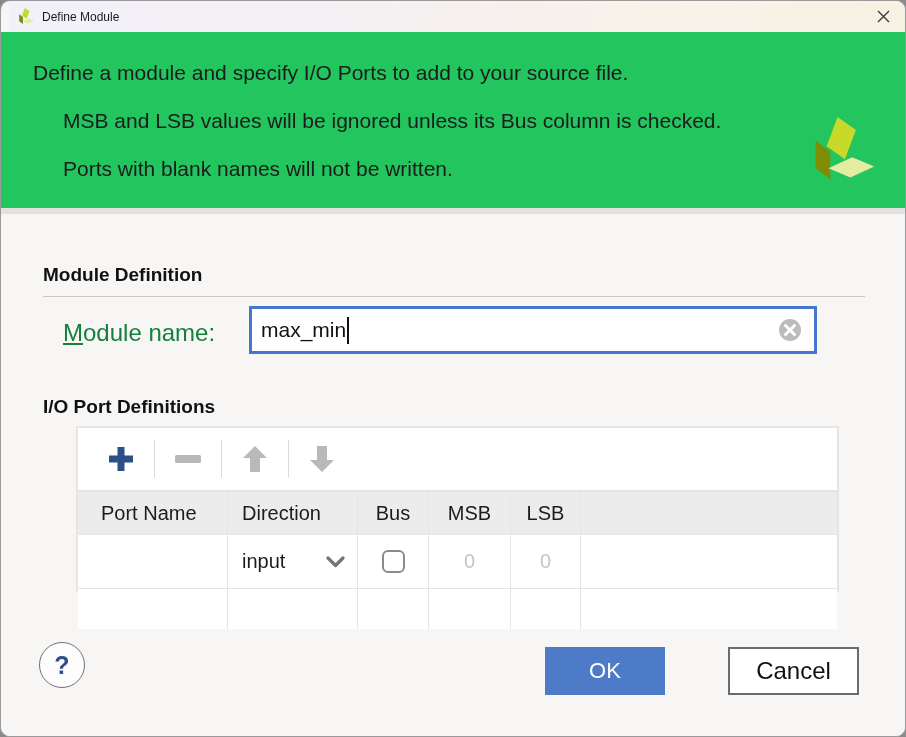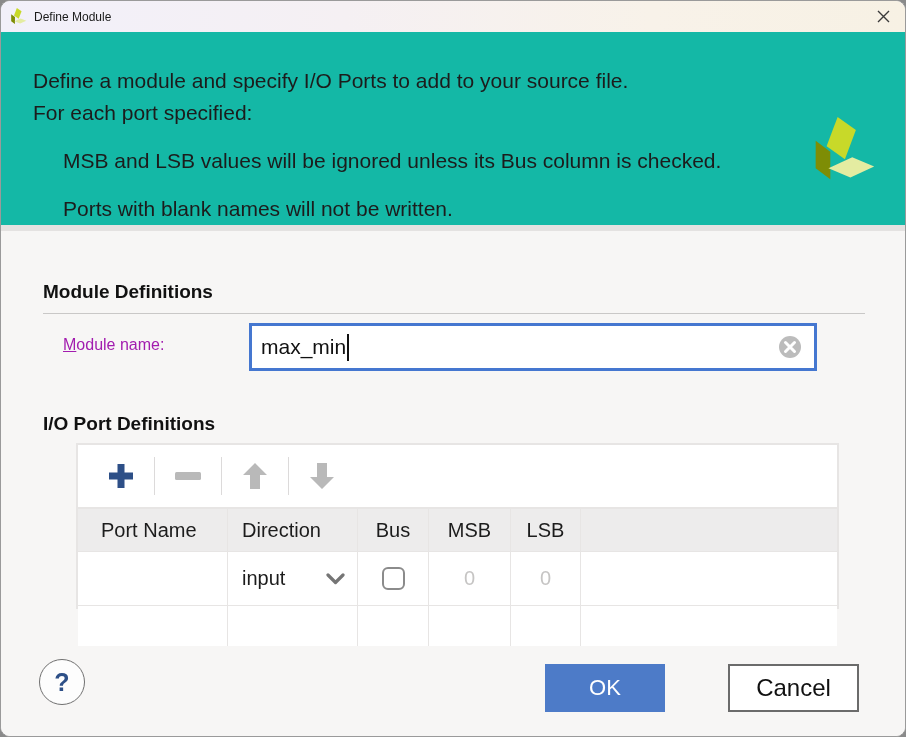--- a/index.html
+++ b/index.html
@@ -16,43 +16,44 @@
     border:1px solid #9a9a9a;
     overflow:hidden;
     display:flex; flex-direction:column;
   }
   
   .titlebar {
     height:31px; flex:0 0 31px;
     background:linear-gradient(90deg,#f2f0fa 0%,#f5f0f3 38%,#f8f2e9 72%,#f7f1e4 100%);
     display:flex; align-items:center;
     padding-left:9px;
+    margin-left:8px;
   }
   .titlebar .app-icon { width:17px; height:17px; margin-right:7px; }
   .titlebar .title { font-size:12px; color:#1a1a1a; }
   .titlebar .spacer { flex:1; }
   .close-btn {
     width:44px; height:31px; border:none; background:transparent;
     display:flex; align-items:center; justify-content:center; cursor:pointer;
   }
   
   .header {
-    flex:0 0 176px; background:#14b8a6; position:relative;
-    padding:33px 0 0 32px;
+    flex:0 0 176px; background:#22c55e; position:relative;
+    padding:25px 0 0 32px;
   }
   .desc-line { font-size:21px; color:#1c1c1c; line-height:32px; white-space:nowrap; }
   .desc-line.indent { padding-left:30px;margin-top:16px; }
   .header .logo { position:absolute; right:29px; top:82px; width:64px; height:72px; }
   .divider { flex:0 0 6px; background:#e4e2e1; }
   
   .main { position:relative; flex:1; background:#f7f6f5; }
   .section-title { position:absolute; left:42px; font-size:19px; font-weight:bold; color:#111; }
   #module-def-title { top:50px; }
   .rule { position:absolute; left:42px; top:82px; width:822px; height:1px; background:#c9c8c7; }
-  .modname-label { position:absolute; left:62px; top:105px; font-size:16px; color:#a21caf; }
+  .modname-label { position:absolute; left:62px; top:105px; font-size:24px; color:#15803d; }
   .modname-label .mnemonic { text-decoration:underline; }
   .name-field {
     position:absolute; left:248px; top:92px; width:568px; height:48px;
     background:#ffffff; border:3px solid #4577d0;
     display:flex; align-items:center; padding:0 12px 0 9px;
   }
   .name-field .value { font-size:21px; color:#111; }
   .caret { display:inline-block; width:2px; height:27px; background:#111; margin-left:1px; }
   .name-field .spacer { flex:1; }
   .clear-btn { border:none; background:transparent; width:24px; height:24px; padding:0; cursor:pointer; }
@@ -126,35 +127,34 @@
     <span class="spacer"></span>
     <button class="close-btn">
       <svg width="13" height="13" viewBox="0 0 13 13">
         <path d="M1 1 L12 12 M12 1 L1 12" stroke="#3a3a3a" stroke-width="1.4" fill="none"></path>
       </svg>
     </button>
   </div>
 
   <div class="header">
     <div class="desc-line">Define a module and specify I/O Ports to add to your source file.</div>
-    <div class="desc-line">For each port specified:</div>
     <div class="desc-line indent">MSB and LSB values will be ignored unless its Bus column is checked.</div>
     <div class="desc-line indent">Ports with blank names will not be written.</div>
     <svg class="logo" viewBox="0 0 70 72">
       <polygon points="28,0 48,14 36,46 16,32" fill="#c8d929"></polygon>
       <polygon points="4,26 20,38 20,68 4,56" fill="#7e8d05"></polygon>
       <polygon points="18,56 44,44 68,54 42,66" fill="#e4eca1"></polygon>
     </svg>
   </div>
 
   <div class="divider"></div>
 
   <div class="main">
 
-    <div class="section-title" id="module-def-title">Module Definitions</div>
+    <div class="section-title" id="module-def-title">Module Definition</div>
     <div class="rule"></div>
 
     <label class="modname-label"><span class="mnemonic">M</span><span>odule name:</span></label>
 
     <div class="name-field">
       <span class="value">max_min</span>
       <span class="caret"></span>
       <span class="spacer"></span>
       <button class="clear-btn">
         <svg width="24" height="24" viewBox="0 0 24 24">

